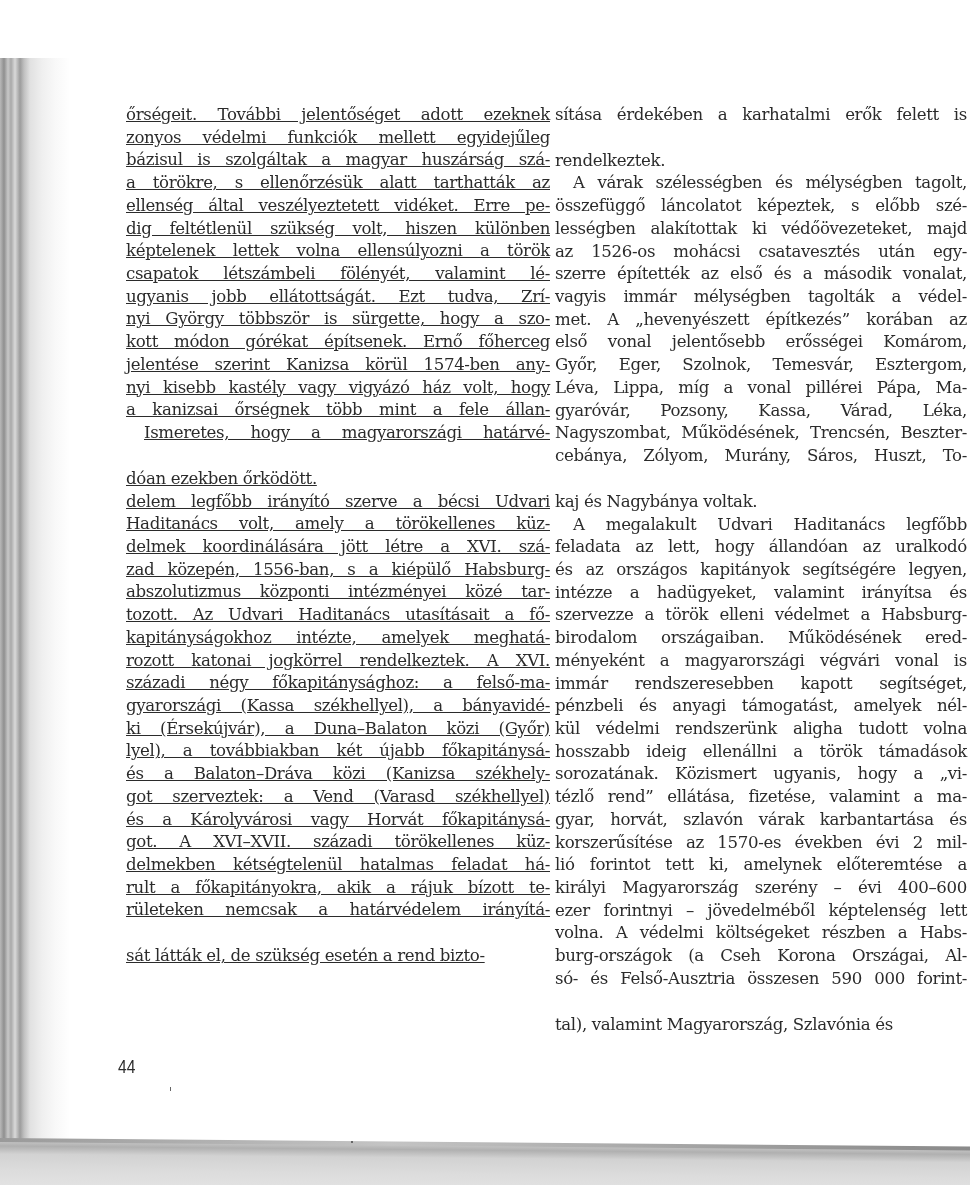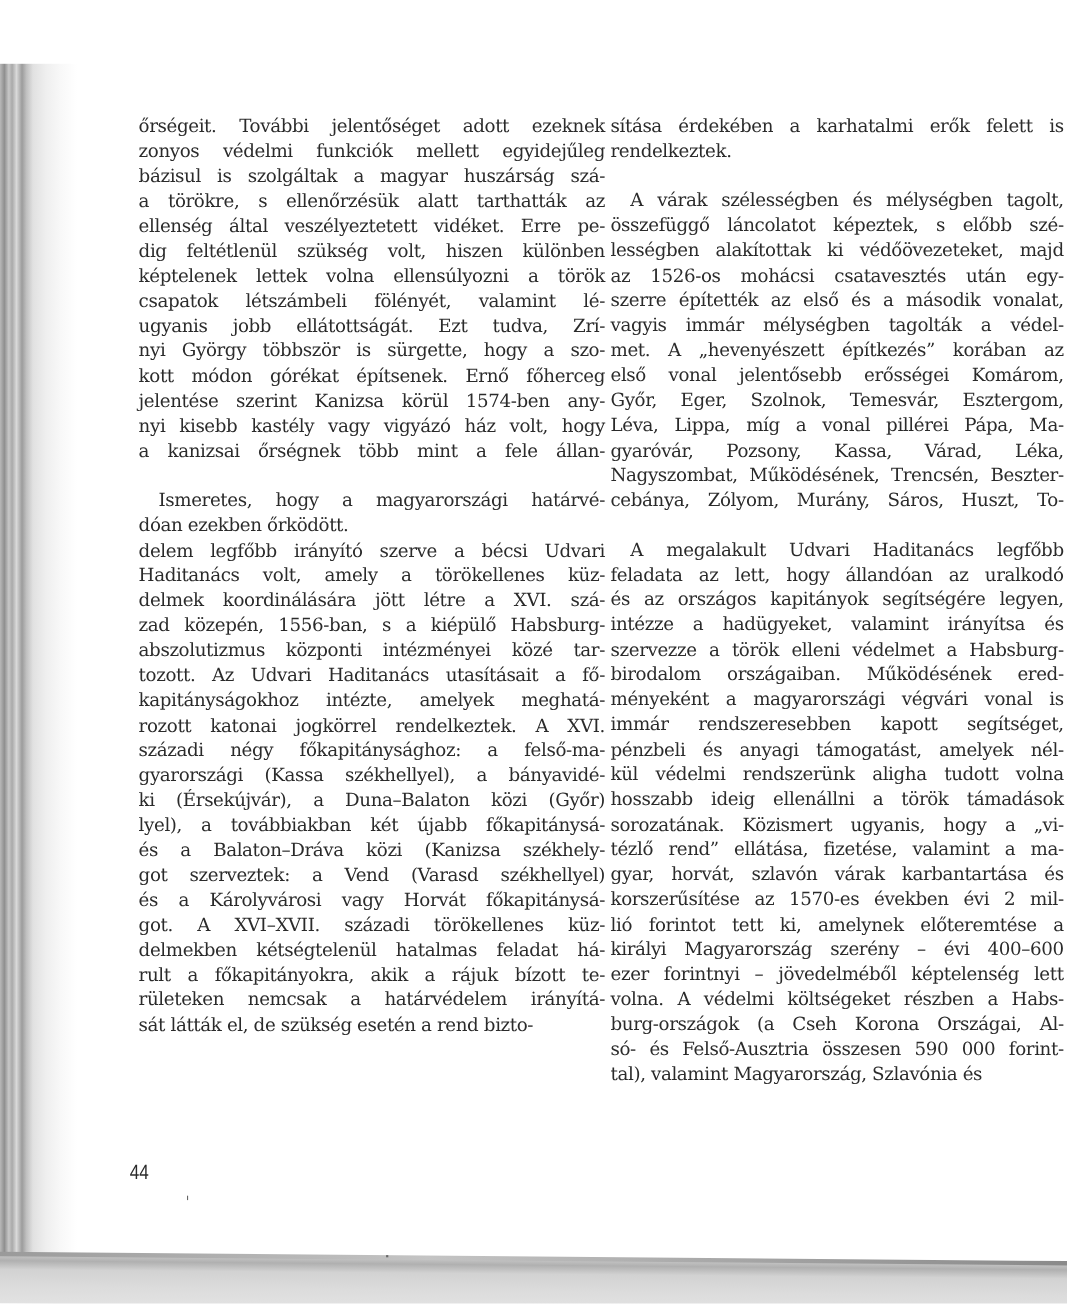--- a/index.html
+++ b/index.html
@@ -23,29 +23,29 @@
   .page-edge {
     position: absolute; left: 0; right: 0; top: 1138px; height: 4px;
     background: linear-gradient(90deg, #9a9a9a, #c4c4c4 40%, #a0a0a0 75%, #8a8a8a);
     transform: skewY(0.5deg); transform-origin: left top;
   }
   .column {
     position: absolute; top: 104px;
     font-size: 16.6px; line-height: 22.72px;
     letter-spacing: -0.35px;
   }
-  .col-left  { left: 126px; width: 424px; }
+  .col-left  { left: 126px; width: 424px; text-decoration: underline; }
   .col-right { left: 555px; width: 412px; }
   .line {
     display: block; white-space: nowrap;
     text-align: justify; text-align-last: justify;
     height: 22.72px; overflow: visible;
   }
-  .line.last { text-align-last: left; }
-  .line.indent { padding-left: 18px; margin-top: 22px; }
+  .line.last { text-align-last: left; margin-top: 23px; }
+  .line.indent { padding-left: 18px; }
   .page-number {
     position: absolute; left: 118px; top: 1056px;
     font-family: "Liberation Sans", sans-serif; font-size: 19px;
     transform: scaleX(0.82); transform-origin: left top;
     color: #2b2b2b;
   }
   .speck { position: absolute; background: #666; }
 </style>
 </head>
 <body>
@@ -101,20 +101,21 @@
     <span class="line">az 1526-os mohácsi csatavesztés után egy-</span>
     <span class="line">szerre építették az első és a második vonalat,</span>
     <span class="line">vagyis immár mélységben tagolták a védel-</span>
     <span class="line">met. A „hevenyészett építkezés” korában az</span>
     <span class="line">első vonal jelentősebb erősségei Komárom,</span>
     <span class="line">Győr, Eger, Szolnok, Temesvár, Esztergom,</span>
     <span class="line">Léva, Lippa, míg a vonal pillérei Pápa, Ma-</span>
     <span class="line">gyaróvár, Pozsony, Kassa, Várad, Léka,</span>
     <span class="line">Nagyszombat, Működésének, Trencsén, Beszter-</span>
     <span class="line">cebánya, Zólyom, Murány, Sáros, Huszt, To-</span>
+    <span class="line last">kaj és Nagybánya voltak.</span>
     <span class="line indent">A megalakult Udvari Haditanács legfőbb</span>
     <span class="line">feladata az lett, hogy állandóan az uralkodó</span>
     <span class="line">és az országos kapitányok segítségére legyen,</span>
     <span class="line">intézze a hadügyeket, valamint irányítsa és</span>
     <span class="line">szervezze a török elleni védelmet a Habsburg-</span>
     <span class="line">birodalom országaiban. Működésének ered-</span>
     <span class="line">ményeként a magyarországi végvári vonal is</span>
     <span class="line">immár rendszeresebben kapott segítséget,</span>
     <span class="line">pénzbeli és anyagi támogatást, amelyek nél-</span>
     <span class="line">kül védelmi rendszerünk aligha tudott volna</span>

